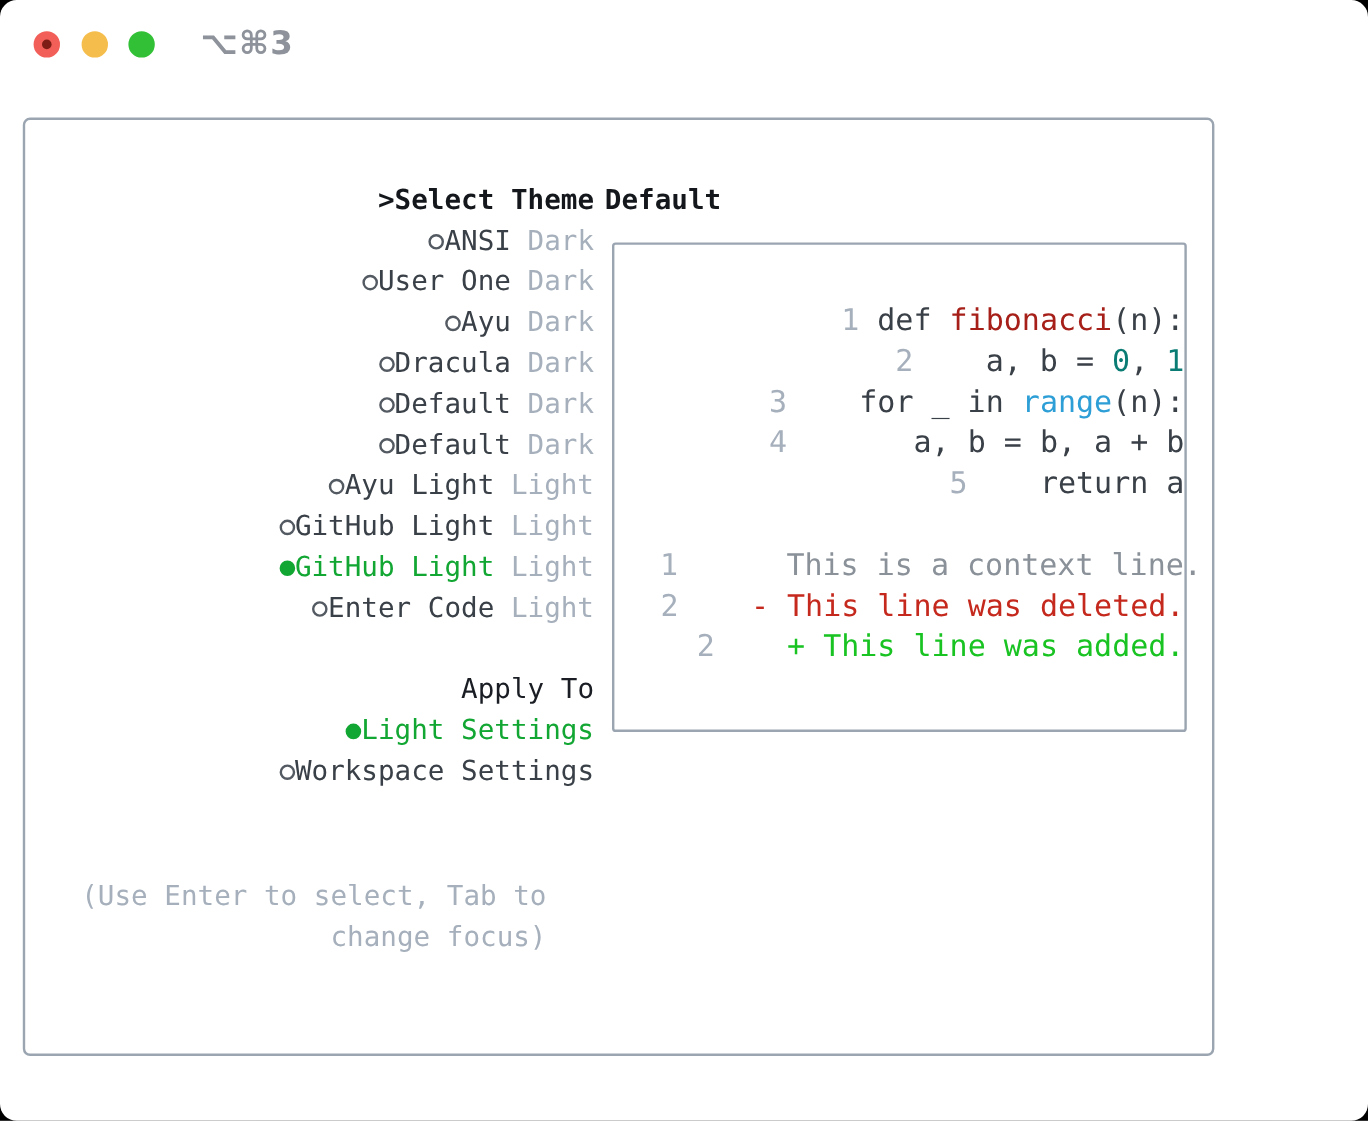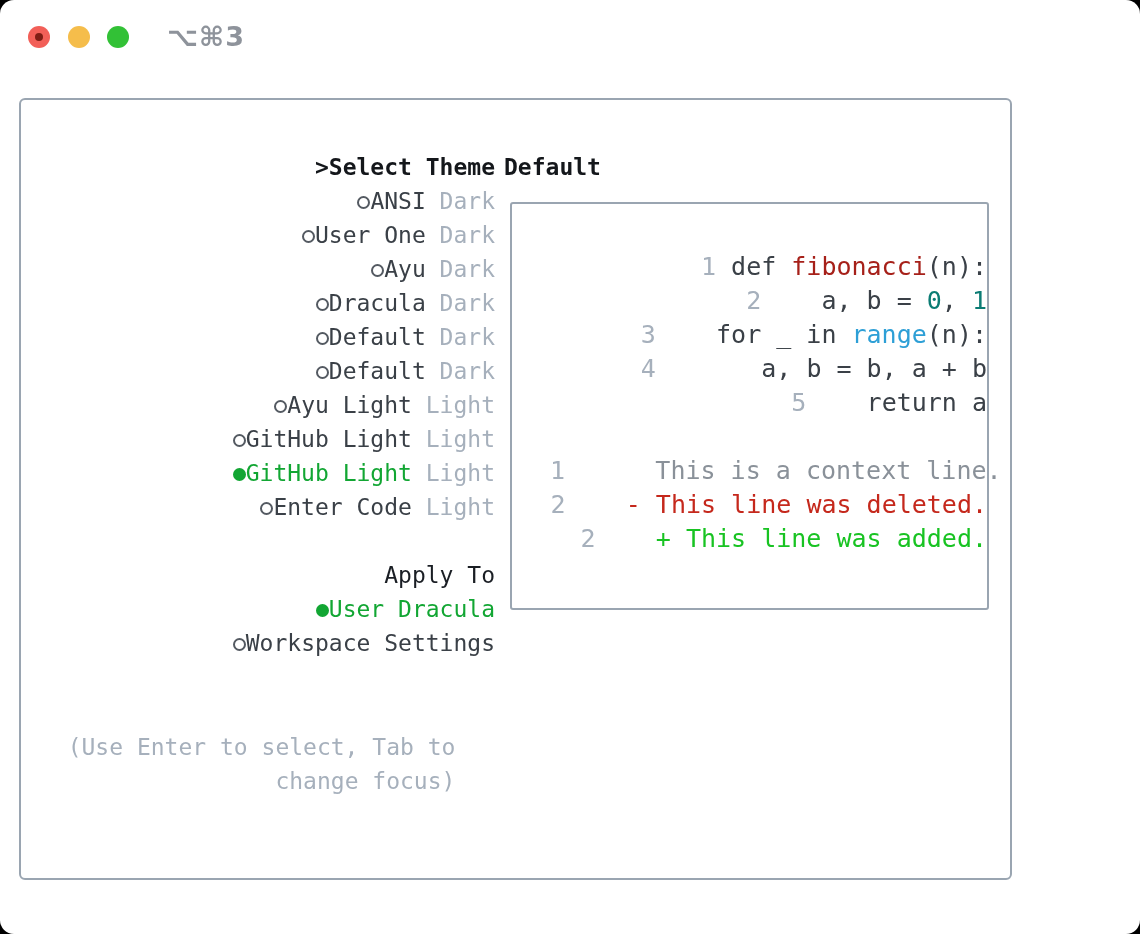--- a/index.html
+++ b/index.html
@@ -92,21 +92,21 @@
           <div class="row"><span class="pfx"><i class="circle"></i></span><span class="nm">Ayu Light</span><span class="sfx">Light</span></div>
           <div class="row"><span class="pfx"><i class="circle"></i></span><span class="nm">GitHub Light</span><span class="sfx">Light</span></div>
           <div class="row selected"><span class="pfx"><i class="circle"></i></span><span class="nm">GitHub Light</span><span class="sfx">Light</span></div>
           <div class="row"><span class="pfx"><i class="circle"></i></span><span class="nm">Enter Code</span><span class="sfx">Light</span></div>
         </div>
       <div class="spacer"></div>
       <div class="row">
         <span class="pfx"></span><span class="hd2">Apply To</span>
       </div>
       <div id="apply-options">
-          <div class="row selected"><span class="pfx"><i class="circle"></i></span><span class="nm">User Dracula</span></div>
+          <div class="row selected"><span class="pfx"><i class="circle"></i></span><span class="nm">Light Settings</span></div>
           <div class="row"><span class="pfx"><i class="circle"></i></span><span class="nm">Workspace Settings</span></div>
         </div>
       <div class="spacer"></div>
       <div class="help">(Use Enter to select, Tab to change focus)</div>
     </div>
 
     <div class="ptitle">Default</div>
     <div class="pbox">
       <pre id="code"><div class="cl"><span class="ln">1 </span><span class="plain">def </span><span class="func">fibonacci</span><span class="plain">(n):</span></div><div class="cl"><span class="ln">2 </span><span class="plain">   a, b = </span><span class="number">0</span><span class="plain">, </span><span class="number">1</span></div><div class="cl"><span class="ln">3 </span><span class="plain">   for _ in </span><span class="builtin">range</span><span class="plain">(n):</span></div><div class="cl"><span class="ln">4 </span><span class="plain">      a, b = b, a + b</span></div><div class="cl"><span class="ln">5 </span><span class="plain">   return a</span></div><div class="cl"><span class="ln">  </span></div><div class="cl"><span class="ln">1 </span><span class="context">     This is a context line.</span></div><div class="cl"><span class="ln">2 </span><span class="deleted">   - This line was deleted.</span></div><div class="cl"><span class="ln">2 </span><span class="added">   + This line was added.</span></div></pre>
     </div>

